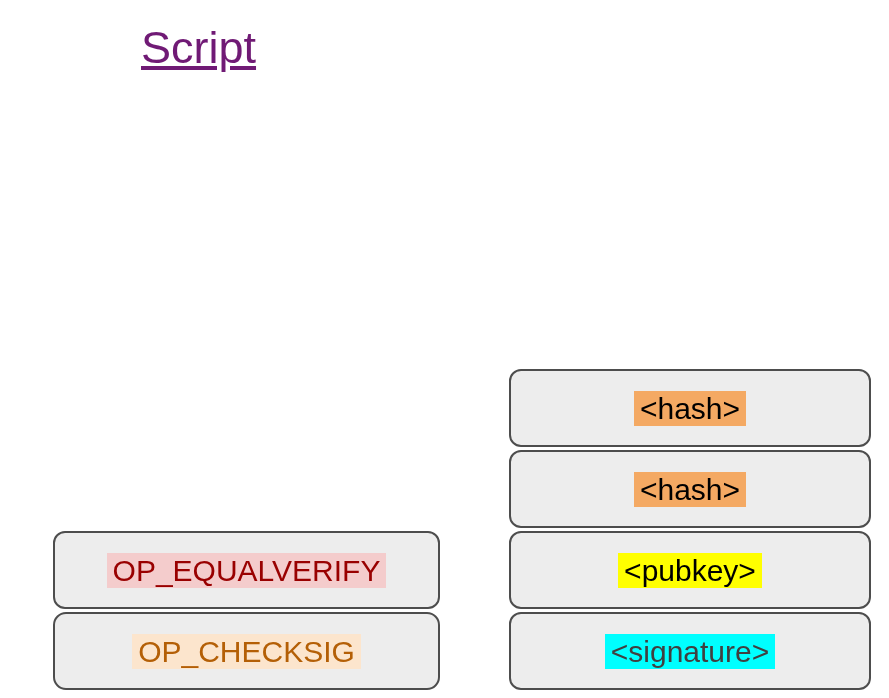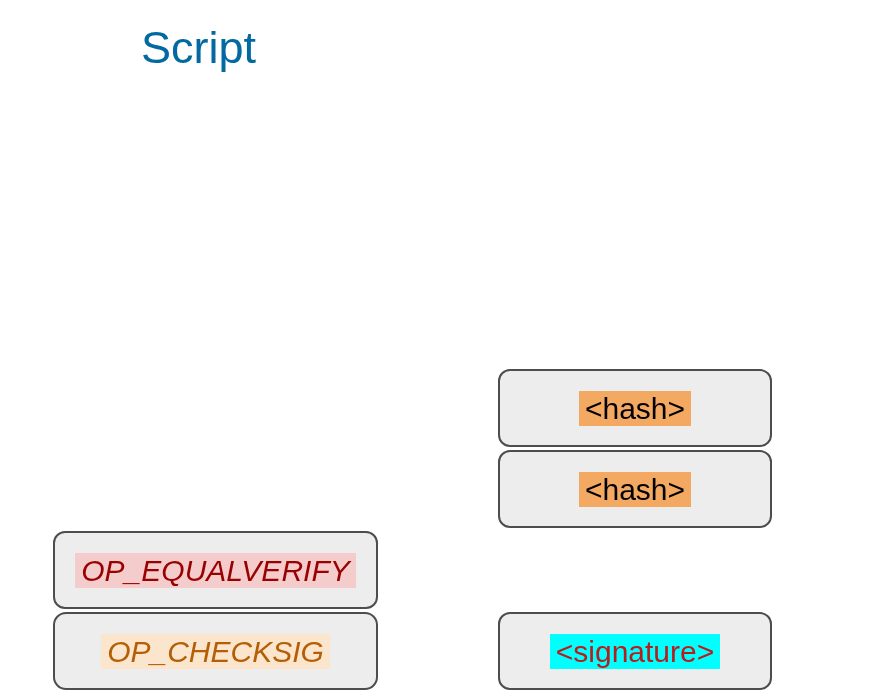--- a/index.html
+++ b/index.html
@@ -12,39 +12,40 @@
     position: relative;
     width: 889px;
     height: 698px;
     background: #ffffff;
     overflow: hidden;
   }
   .col-title {
     position: absolute;
     font-size: 45px;
     line-height: 52px;
-    color: #0369a1;
+    color: #701a75;
     white-space: nowrap;
+    text-decoration: underline;
   }
   .script-title { left: 141px; top: 22px; }
   .stack-title  { left: 601px; top: 28px; }
 
   .box {
     position: absolute;
     box-sizing: border-box;
     height: 78px;
     background: #ededed;
     border: 2px solid #4d4d4d;
     border-radius: 12px;
     display: flex;
     align-items: center;
     justify-content: center;
   }
-  .script-box { left: 53px;  width: 325px; font-style: italic; }
-  .stack-box  { left: 498px; width: 274px; }
+  .script-box { left: 53px;  width: 387px; }
+  .stack-box  { left: 509px; width: 362px; }
 
   .stack-box-1  { top: 369px; }
   .stack-box-2  { top: 450px; }
   .stack-box-3  { top: 531px; }
   .stack-box-4  { top: 612px; }
   .script-box-1 { top: 531px; }
   .script-box-2 { top: 612px; border-radius: 13px; }
 
   .hl {
     display: inline-block;
@@ -63,23 +64,26 @@
 
 
   <div class="box stack-box stack-box-1">
     <span class="hl" style="background-color: rgb(244, 169, 99); color: rgb(0, 0, 0);">&lt;hash&gt;</span>
   </div>
 
   <div class="box stack-box stack-box-2">
     <span class="hl" style="background-color: rgb(244, 169, 99); color: rgb(0, 0, 0);">&lt;hash&gt;</span>
   </div>
 
+  <div class="box stack-box stack-box-3">
+    <span class="hl" style="background-color: rgb(255, 255, 0); color: rgb(0, 0, 0);">&lt;pubkey&gt;</span>
+  </div>
 
   <div class="box stack-box stack-box-4">
-    <span class="hl" style="background-color: rgb(0, 255, 255); color: #b91c1c;">&lt;signature&gt;</span>
+    <span class="hl" style="background-color: rgb(0, 255, 255); color: #404040;">&lt;signature&gt;</span>
   </div>
 
   <div class="box script-box script-box-1">
     <span class="hl" style="background-color: rgb(244, 204, 204); color: rgb(153, 0, 0);">OP_EQUALVERIFY</span>
   </div>
 
   <div class="box script-box script-box-2">
     <span class="hl" style="background-color: rgb(252, 229, 205); color: rgb(180, 95, 6);">OP_CHECKSIG</span>
   </div>
 

